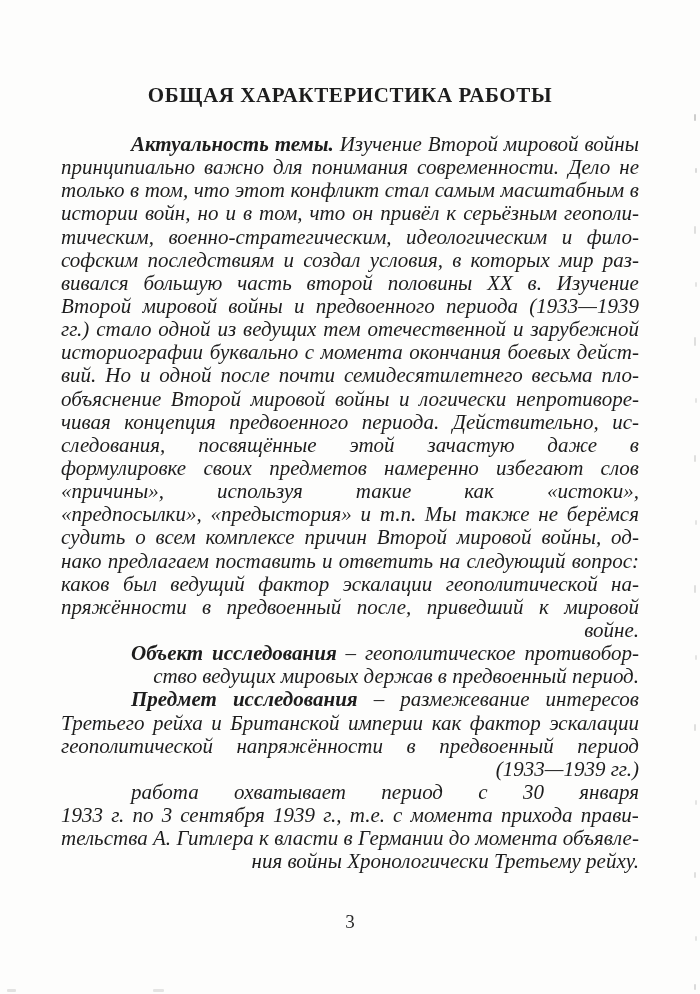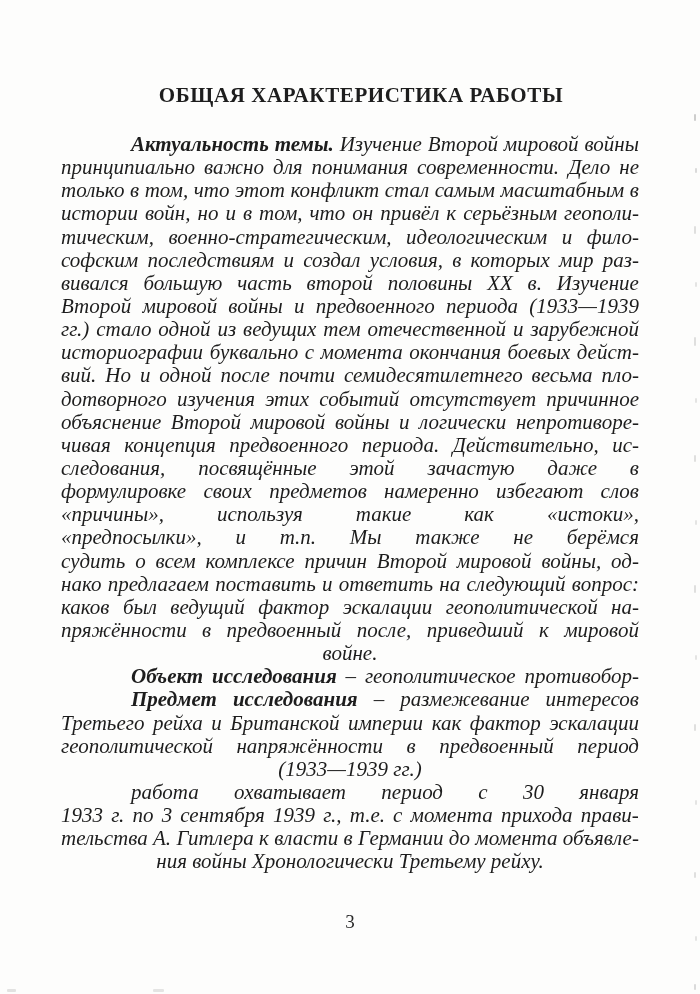--- a/index.html
+++ b/index.html
@@ -13,21 +13,21 @@
     height: 994px;
     background: #fdfdfc;
     overflow: hidden;
     font-family: "Liberation Serif", "DejaVu Serif", serif;
     color: #1d1d1d;
     box-shadow: 0 0 4px rgba(0,0,0,0.15);
   }
   .title {
     position: absolute;
     top: 83px;
-    left: 72px;
+    left: 61px;
     width: 578px;
     text-align: center;
     font-size: 21px;
     font-weight: bold;
     letter-spacing: 0.6px;
     white-space: nowrap;
     font-family: Liberation Serif, serif;
   }
   .body {
     position: absolute;
@@ -40,21 +40,21 @@
   .line {
     display: flex;
     justify-content: space-between;
     height: 23.15px;
     line-height: 23.15px;
     white-space: nowrap;
   }
   .line.first { padding-left: 70px; }
   .line.last {
     display: block;
-    text-align: center;
+    text-align: right;
   }
   .line span { display: inline-block; }
   .line .b, .line b { font-weight: bold; }
   .page-number {
     position: absolute;
     top: 911px;
     left: 61px;
     width: 578px;
     text-align: center;
     font-size: 19px;
@@ -180,28 +180,20 @@
         <span>Но</span>
         <span>и</span>
         <span>одной</span>
         <span>после</span>
         <span>почти</span>
         <span>семидесятилетнего</span>
         <span>весьма</span>
         <span>пло-</span>
       </div>
       <div class="line">
-        <span>дотворного</span>
-        <span>изучения</span>
-        <span>этих</span>
-        <span>событий</span>
-        <span>отсутствует</span>
-        <span>причинное</span>
-      </div>
-      <div class="line">
         <span>объяснение</span>
         <span>Второй</span>
         <span>мировой</span>
         <span>войны</span>
         <span>и</span>
         <span>логически</span>
         <span>непротиворе-</span>
       </div>
       <div class="line">
         <span>чивая</span>
@@ -229,20 +221,21 @@
       </div>
       <div class="line">
         <span>«причины»,</span>
         <span>используя</span>
         <span>такие</span>
         <span>как</span>
         <span>«истоки»,</span>
       </div>
       <div class="line">
         <span>«предпосылки»,</span>
+        <span>«предыстория»</span>
         <span>и</span>
         <span>т.п.</span>
         <span>Мы</span>
         <span>также</span>
         <span>не</span>
         <span>берёмся</span>
       </div>
       <div class="line">
         <span>судить</span>
         <span>о</span>
@@ -283,20 +276,21 @@
         <span>мировой</span>
       </div>
       <div class="line last">войне.</div>
       <div class="line first">
         <span class="b">Объект</span>
         <span class="b">исследования</span>
         <span>–</span>
         <span>геополитическое</span>
         <span>противобор-</span>
       </div>
+      <div class="line last">ство ведущих мировых держав в предвоенный период.</div>
       <div class="line first">
         <span class="b">Предмет</span>
         <span class="b">исследования</span>
         <span>–</span>
         <span>размежевание</span>
         <span>интересов</span>
       </div>
       <div class="line">
         <span>Третьего</span>
         <span>рейха</span>

